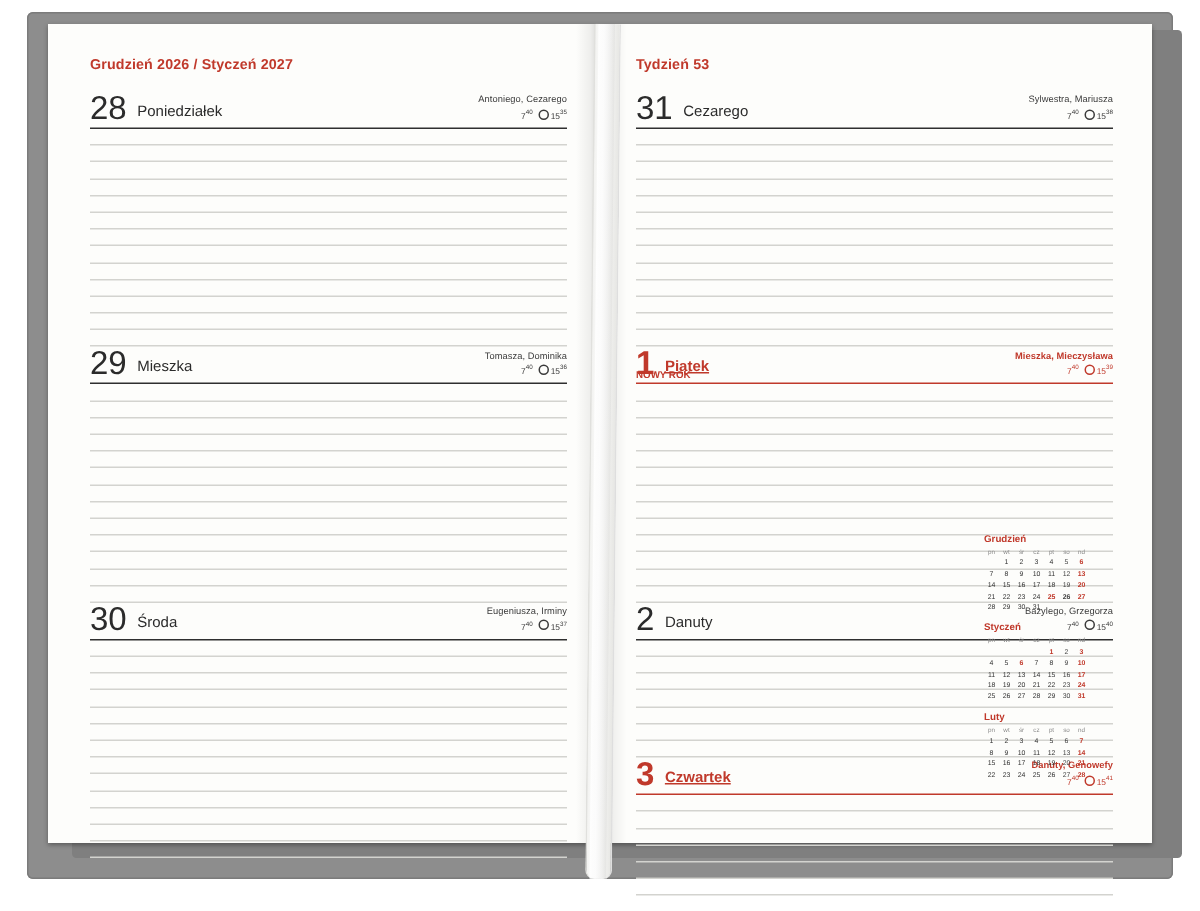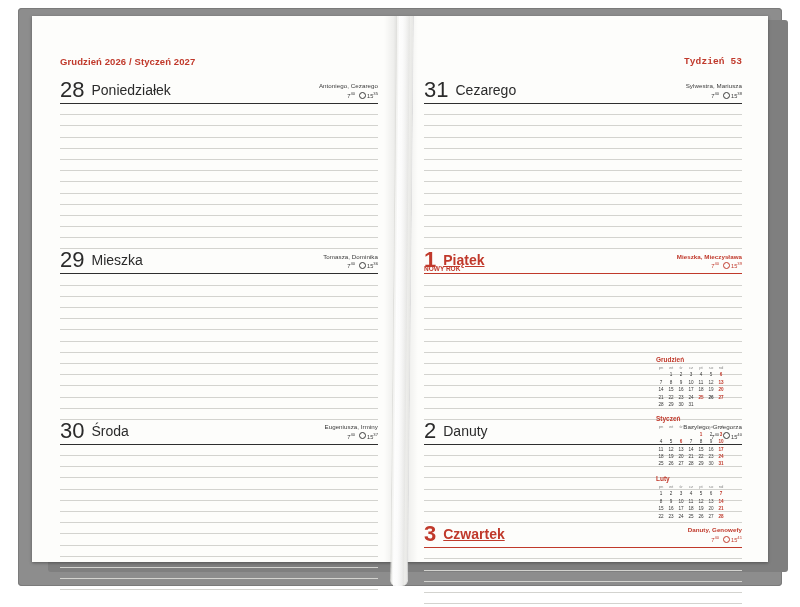--- a/index.html
+++ b/index.html
@@ -58,37 +58,36 @@
   }
 
   
   .col{position:absolute;top:0;width:368px;height:546px;}
   .pad{position:absolute;left:28px;right:22px;top:22px;}
   .pad.r{left:24px;right:26px;}
 
   .hdr{
     font-size:9.5px;font-weight:bold;color:#c0392b;letter-spacing:.1px;
     margin-bottom:12px;
-    margin-top:18px;
-  }
-  .hdr.right{text-align:right;font-family:Liberation Mono, monospace;}
+  }
+  .hdr.right{}
 
   
   .day{position:relative;margin-bottom:0;}
   .dayline{
     display:flex;align-items:flex-end;justify-content:space-between;
     border-bottom:1px solid #2f2f2f;padding-bottom:2px;
   }
   .dayline.red{border-bottom-color:#c0392b;}
   .dnum{
     font-size:22px;line-height:22px;color:#2b2b2b;font-weight:400;
     margin-right:7px;
   }
   .dnum.red{color:#c0392b;font-weight:bold;}
-  .dname{font-size:14px;color:#2b2b2b;padding-bottom:3px;}
+  .dname{font-size:10px;color:#2b2b2b;padding-bottom:3px;}
   .dname.red{color:#c0392b;font-weight:bold;text-decoration:underline;}
   .dleft{display:flex;align-items:flex-end;}
   .dright{text-align:right;padding-bottom:2px;}
   .names{font-size:6.2px;color:#3a3a3a;letter-spacing:.05px;}
   .names.red{color:#c0392b;font-weight:bold;}
   .suntimes{font-size:5.6px;color:#3a3a3a;margin-top:2px;}
   .suntimes.red{color:#c0392b;}
   .suntimes sup{font-size:4.2px;}
   .sunico{display:inline-block;width:5px;height:5px;border:.8px solid currentColor;border-radius:50%;vertical-align:-0.5px;margin:0 1px 0 4px;}
 

